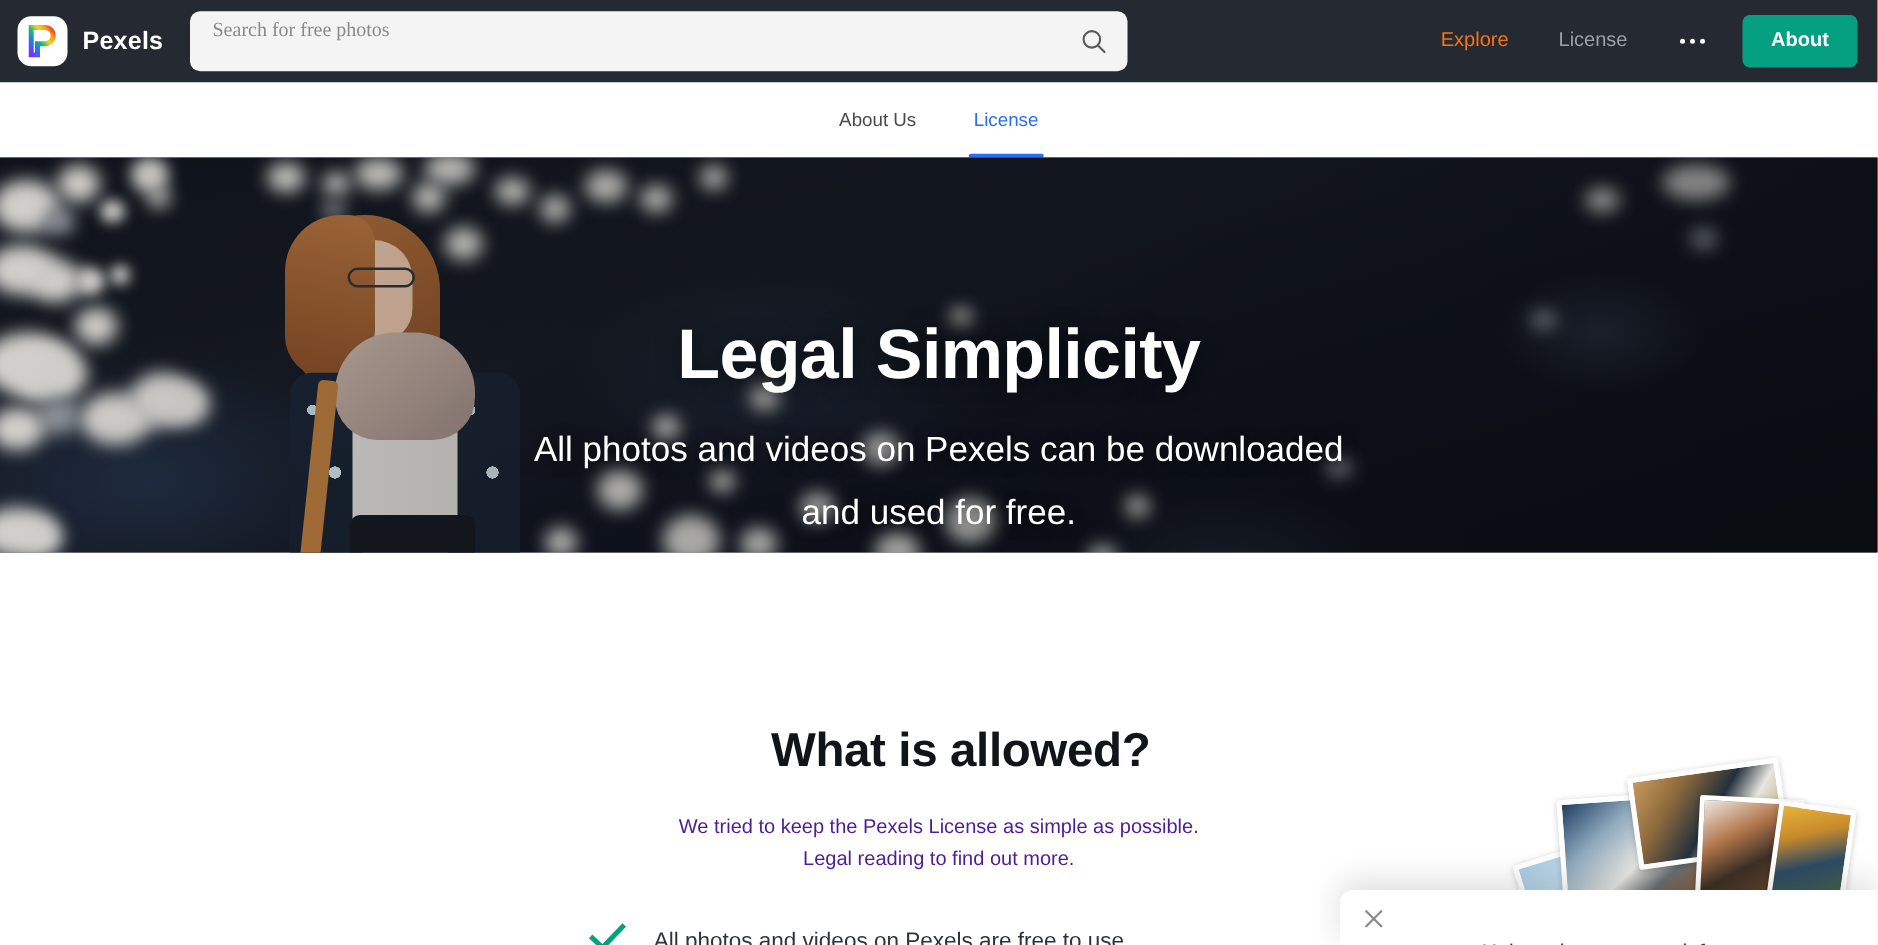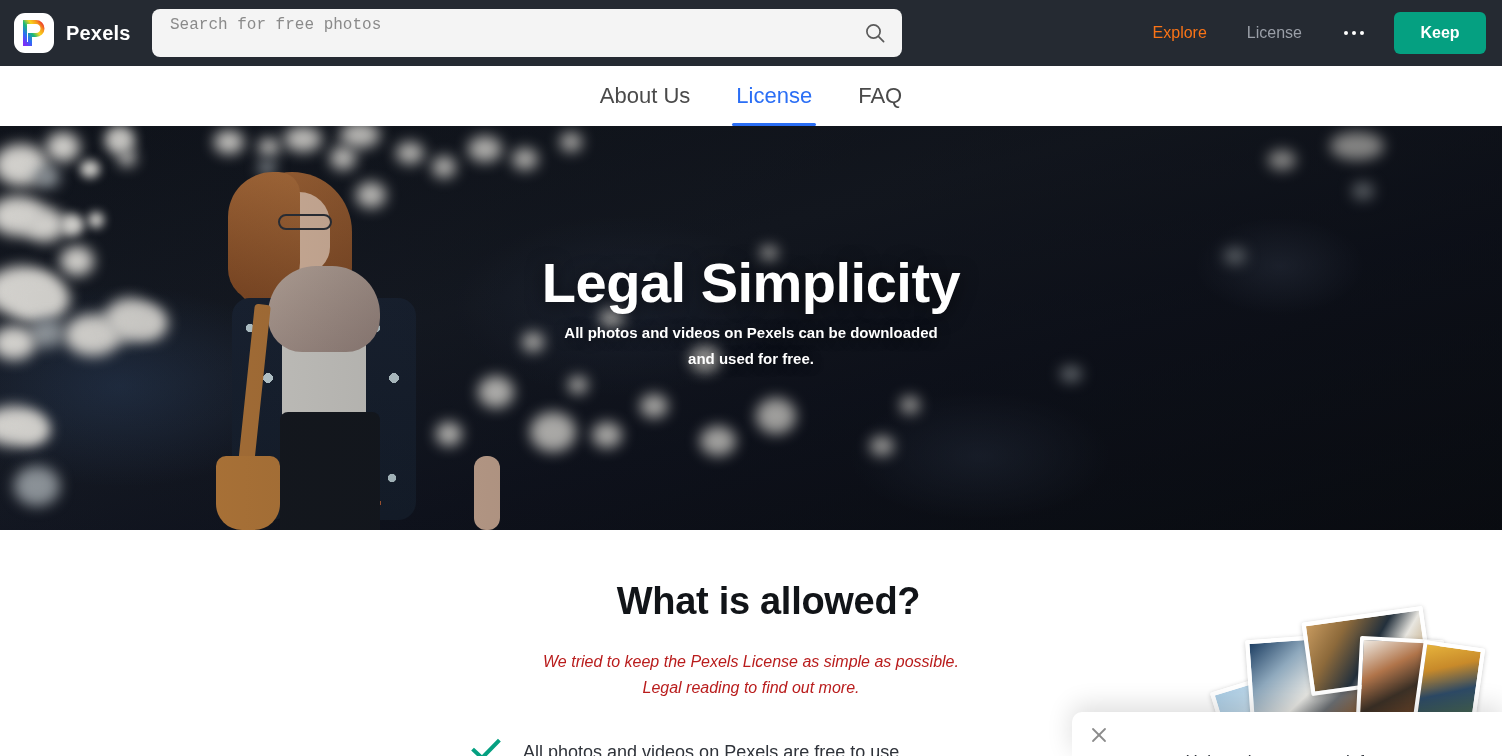--- a/index.html
+++ b/index.html
@@ -40,21 +40,21 @@
   .search-wrap {
     position: absolute; left: 152px; top: 9px;
     width: 750px; height: 48px;
     background: #f4f4f4;
     border-radius: 8px;
     display: flex; align-items: center;
   }
   .search-input {
     flex: 1;
     border: none; outline: none; background: transparent;
-    font-family: Liberation Mono, monospace;
+    font-family: Liberation Serif, serif;
     font-size: 16px;
     color: #2b2b2b;
     padding: 0 14px 17px 18px;
     height: 100%;
   }
   .search-input::placeholder { color: #8a8a8a; }
   .search-btn {
     width: 54px; height: 48px;
     display: flex; align-items: center; justify-content: center;
     background: transparent; border: none; cursor: pointer;
@@ -94,38 +94,38 @@
   
   .subnav {
     position: absolute; top: 66px; left: 0;
     width: 1502px; height: 60px;
     background: #ffffff;
     display: flex; align-items: center; justify-content: center;
     gap: 0px;
   }
   .subnav-item {
     position: relative;
-    font-size: 22px;
+    font-size: 15px;
     color: #4a4a4a;
     padding: 0 23px;
     height: 59px;
     display: flex; align-items: center;
     cursor: pointer;
   }
   .subnav-item.active { color: #2a6ef5; }
   .subnav-item.active::after {
     content: "";
     position: absolute; left: 19px; right: 19px; bottom: 0;
     height: 3px; background: #2a6ef5; border-radius: 2px;
   }
 
   
   .hero {
     position: absolute; top: 126px; left: 0;
-    width: 1502px; height: 404px;
+    width: 1502px; height: 316px;
     overflow: hidden;
     background: #0d1016;
   }
   .hero-photo {
     position: absolute; inset: 0;
     background:
       radial-gradient(ellipse 120px 70px at 1280px 140px, rgba(60,70,90,.55), transparent 70%),
       radial-gradient(ellipse 180px 90px at 980px 330px, rgba(52,64,86,.45), transparent 72%),
       radial-gradient(ellipse 220px 120px at 620px 180px, rgba(45,56,78,.45), transparent 75%),
       radial-gradient(ellipse 260px 140px at 120px 260px, rgba(40,58,86,.65), transparent 72%),
@@ -201,44 +201,43 @@
   .hero-copy {
     position: absolute; left: 0; right: 0; top: 128px;
     text-align: center; color: #ffffff;
   }
   .hero-title {
     font-size: 56px; font-weight: bold; letter-spacing: -.5px;
     line-height: 1.05;
     text-shadow: 0 2px 18px rgba(0,0,0,.55);
   }
   .hero-sub {
-    margin-top: 7px;
-    font-size: 15px;
+    margin-top: 22px;
+    font-size: 28px;
     line-height: 1.78;
-    font-weight: 700;
+    font-weight: 400;
     text-shadow: 0 1px 12px rgba(0,0,0,.5);
   }
 
   
   .section {
     position: absolute; top: 530px; left: 0; width: 1502px;
     background: #ffffff;
     text-align: center;
   }
   .sec-title {
     margin-top: 50px;
     font-size: 38px; font-weight: bold; color: #111418;
     letter-spacing: -.3px;
     margin-left: 35px;
   }
   .sec-sub {
     margin-top: 26px;
-    font-size: 16px; color: #b91c1c;
+    font-size: 16px; color: #4c1d95;
     line-height: 1.6;
-    font-style: italic;
   }
   .bullets {
     margin: 38px auto 0;
     width: 560px;
     text-align: left;
   }
   .bullet {
     display: flex; align-items: center; gap: 22px;
   }
   .bullet-text { font-size: 18px; color: #2f333a; }
@@ -321,28 +320,27 @@
   </div>
 
   <div class="nav-right">
     <span class="nav-link">Explore</span>
     <span class="nav-link muted">License</span>
     <button class="dots-btn" aria-label="more">
       <span class="dot"></span>
       <span class="dot"></span>
       <span class="dot"></span>
     </button>
-    <button class="join-btn">Keep</button>
+    <button class="join-btn">About</button>
   </div>
 </div>
 
 <nav class="subnav">
   <span class="subnav-item">About Us</span>
   <span class="subnav-item active">License</span>
-  <span class="subnav-item">FAQ</span>
 </nav>
 
 <section class="hero">
   <div class="hero-photo">
 
     <i class="bokeh" style="left:-6px;  top:18px;  width:54px; height:42px;"></i>
     <i class="bokeh" style="left:46px;  top:6px;   width:34px; height:30px;"></i>
     <i class="bokeh s" style="left:80px; top:34px; width:20px; height:18px;"></i>
     <i class="bokeh d" style="left:34px; top:40px; width:26px; height:22px;"></i>
     <i class="bokeh" style="left:106px; top:2px;   width:26px; height:24px;"></i>

